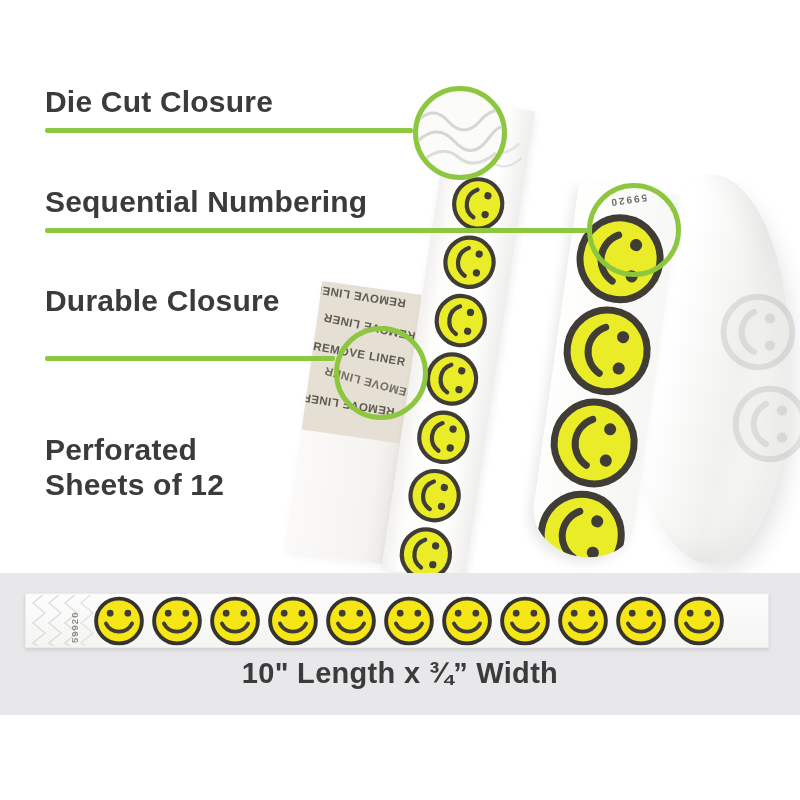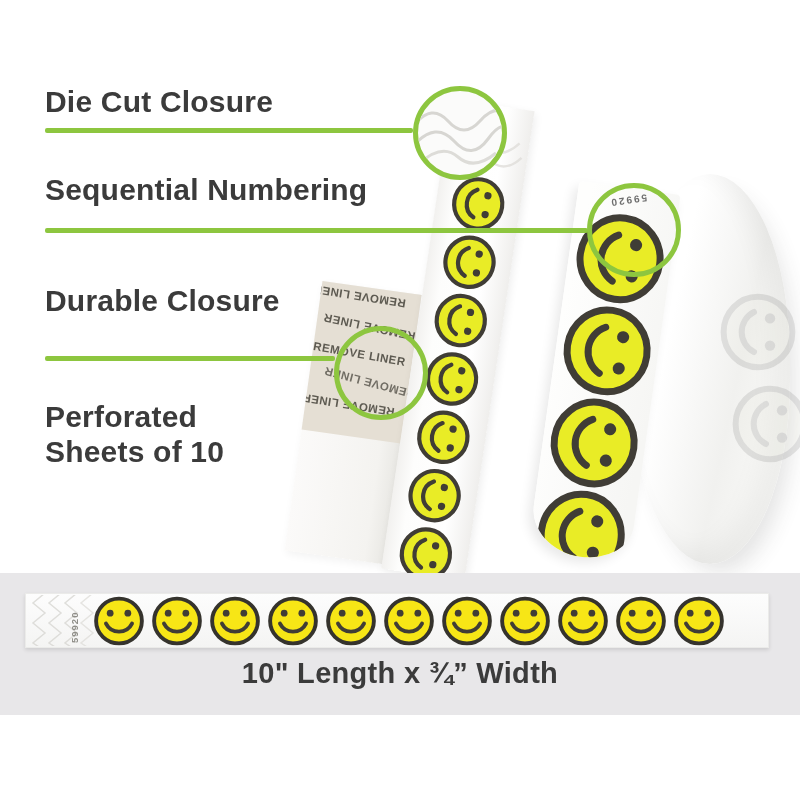--- a/index.html
+++ b/index.html
@@ -119,29 +119,29 @@
   .mouth{fill:none;stroke:var(--sm-outline);stroke-width:7.5;stroke-linecap:round;}
   .band10 .face{fill:var(--sm-yellow2);stroke:#35332d;}
 </style>
 </head>
 <body>
 
 <div class="stage">
 
   <div class="flabel" style="top:84px">Die Cut Closure</div>
 
-  <div class="flabel" style="top:172px">Sequential Numbering</div>
+  <div class="flabel" style="top:184px">Sequential Numbering</div>
 
   <div class="flabel" style="top:283px">
     <div>Durable Closure</div>
   </div>
 
-  <div class="flabel" style="top:399px">
+  <div class="flabel" style="top:432px">
     <div>Perforated</div>
-    <div>Sheets of 10</div>
+    <div>Sheets of 12</div>
   </div>
 
   <div class="gline" style="top:128px;left:45px;width:368px"></div>
   <div class="gline" style="top:228px;left:45px;width:543px"></div>
   <div class="gline" style="top:356px;left:45px;width:290px"></div>
 
   <div class="vstrip">
     <svg class="strip-waves" width="76" height="62" viewBox="0 0 76 62">
       <path d="M4 38 Q20 14 36 32 T70 28" fill="none" stroke="#dedcd8" stroke-width="2.5"></path>
       <path d="M2 54 Q22 32 40 47 T74 42" fill="none" stroke="#dedcd8" stroke-width="2.5"></path>

